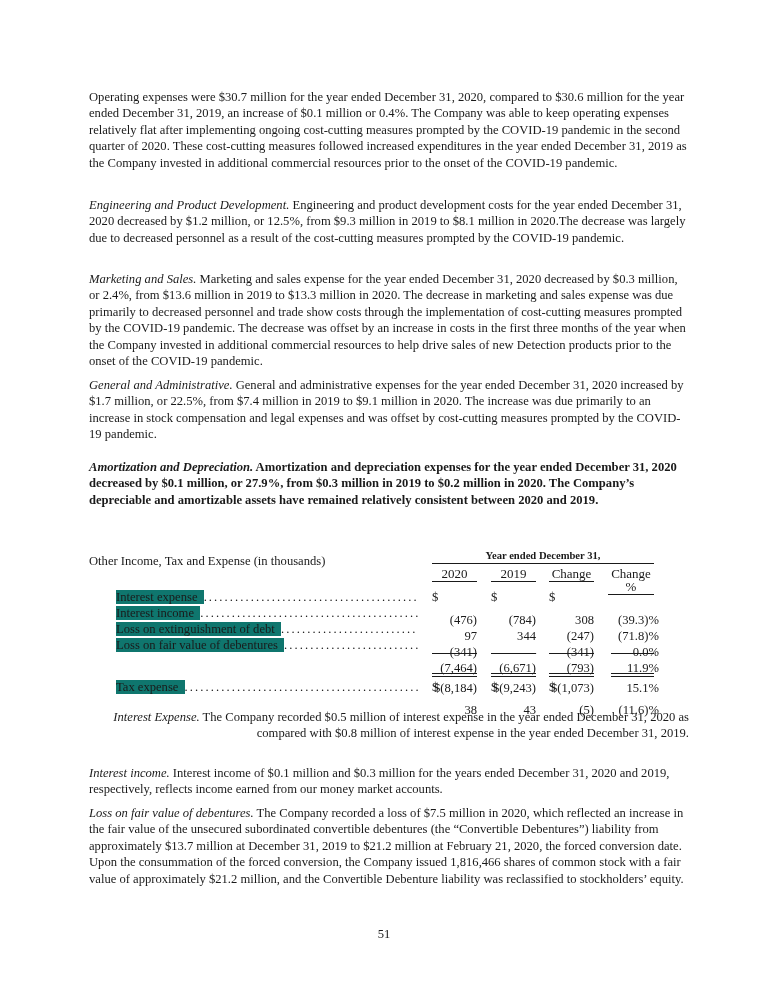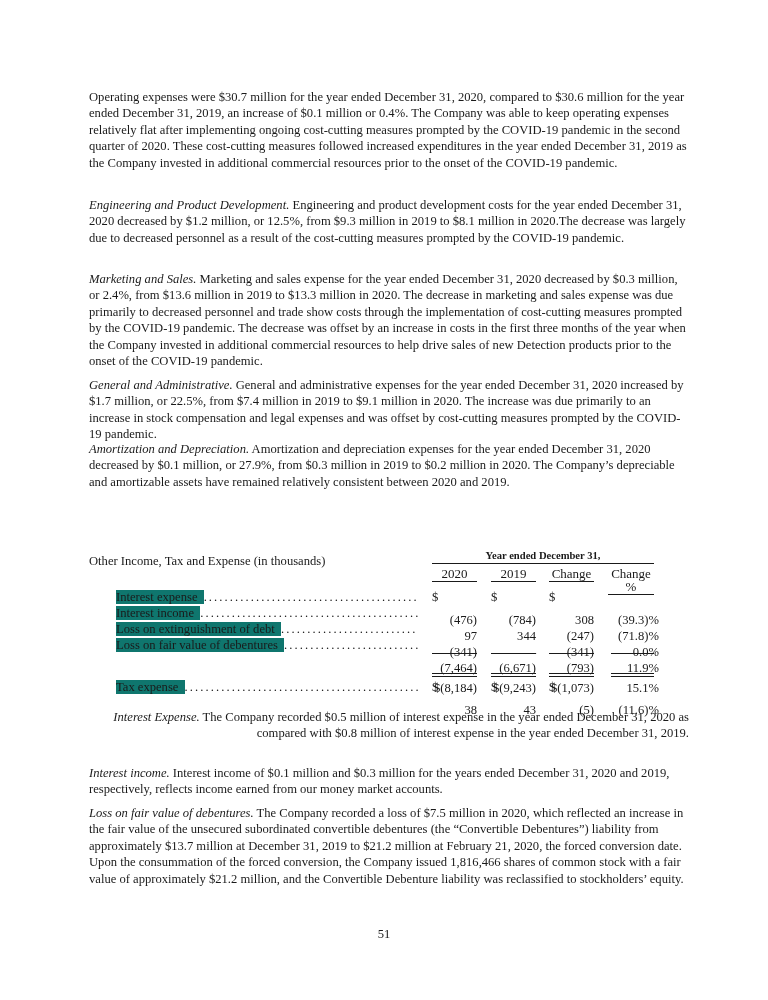--- a/index.html
+++ b/index.html
@@ -11,21 +11,21 @@
       line-height: 16.4px;
     }
     .para {
       position: absolute; left: 89px; width: 600px; margin: 0;
     }
     .para i { font-style: italic; }
     #p1 { top: 89px; }
     #p2 { top: 197px; }
     #p3 { top: 271px; }
     #p4 { top: 377px; }
-    #p5 { top: 441px; }
+    #p5 { top: 459px; font-weight: bold; }
     #sec-title { position: absolute; left: 89px; top: 553px; }
     #p6 { top: 709px; text-align: right; }
     #p7 { top: 765px; }
     #p8 { top: 805px; }
     #page-num { position: absolute; left: 0; width: 768px; top: 926px; text-align: center; }
 
     
     .tbl { position: absolute; left: 0; top: 0; width: 768px; }
     .hdr-group {
       position: absolute; left: 432px; width: 222px; top: 549px;

